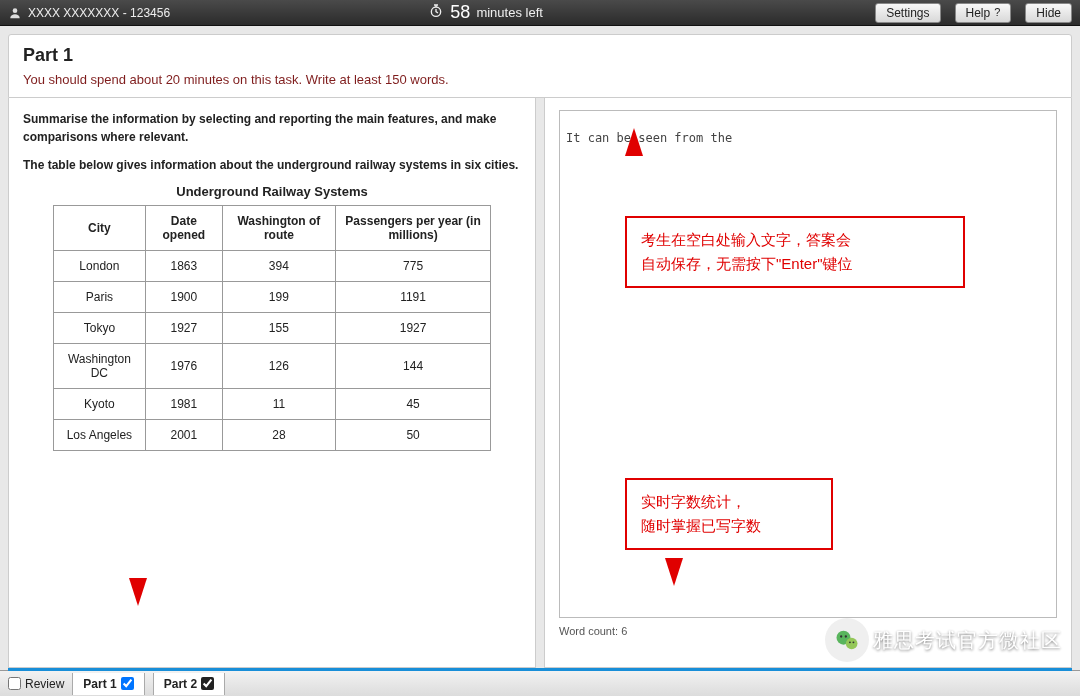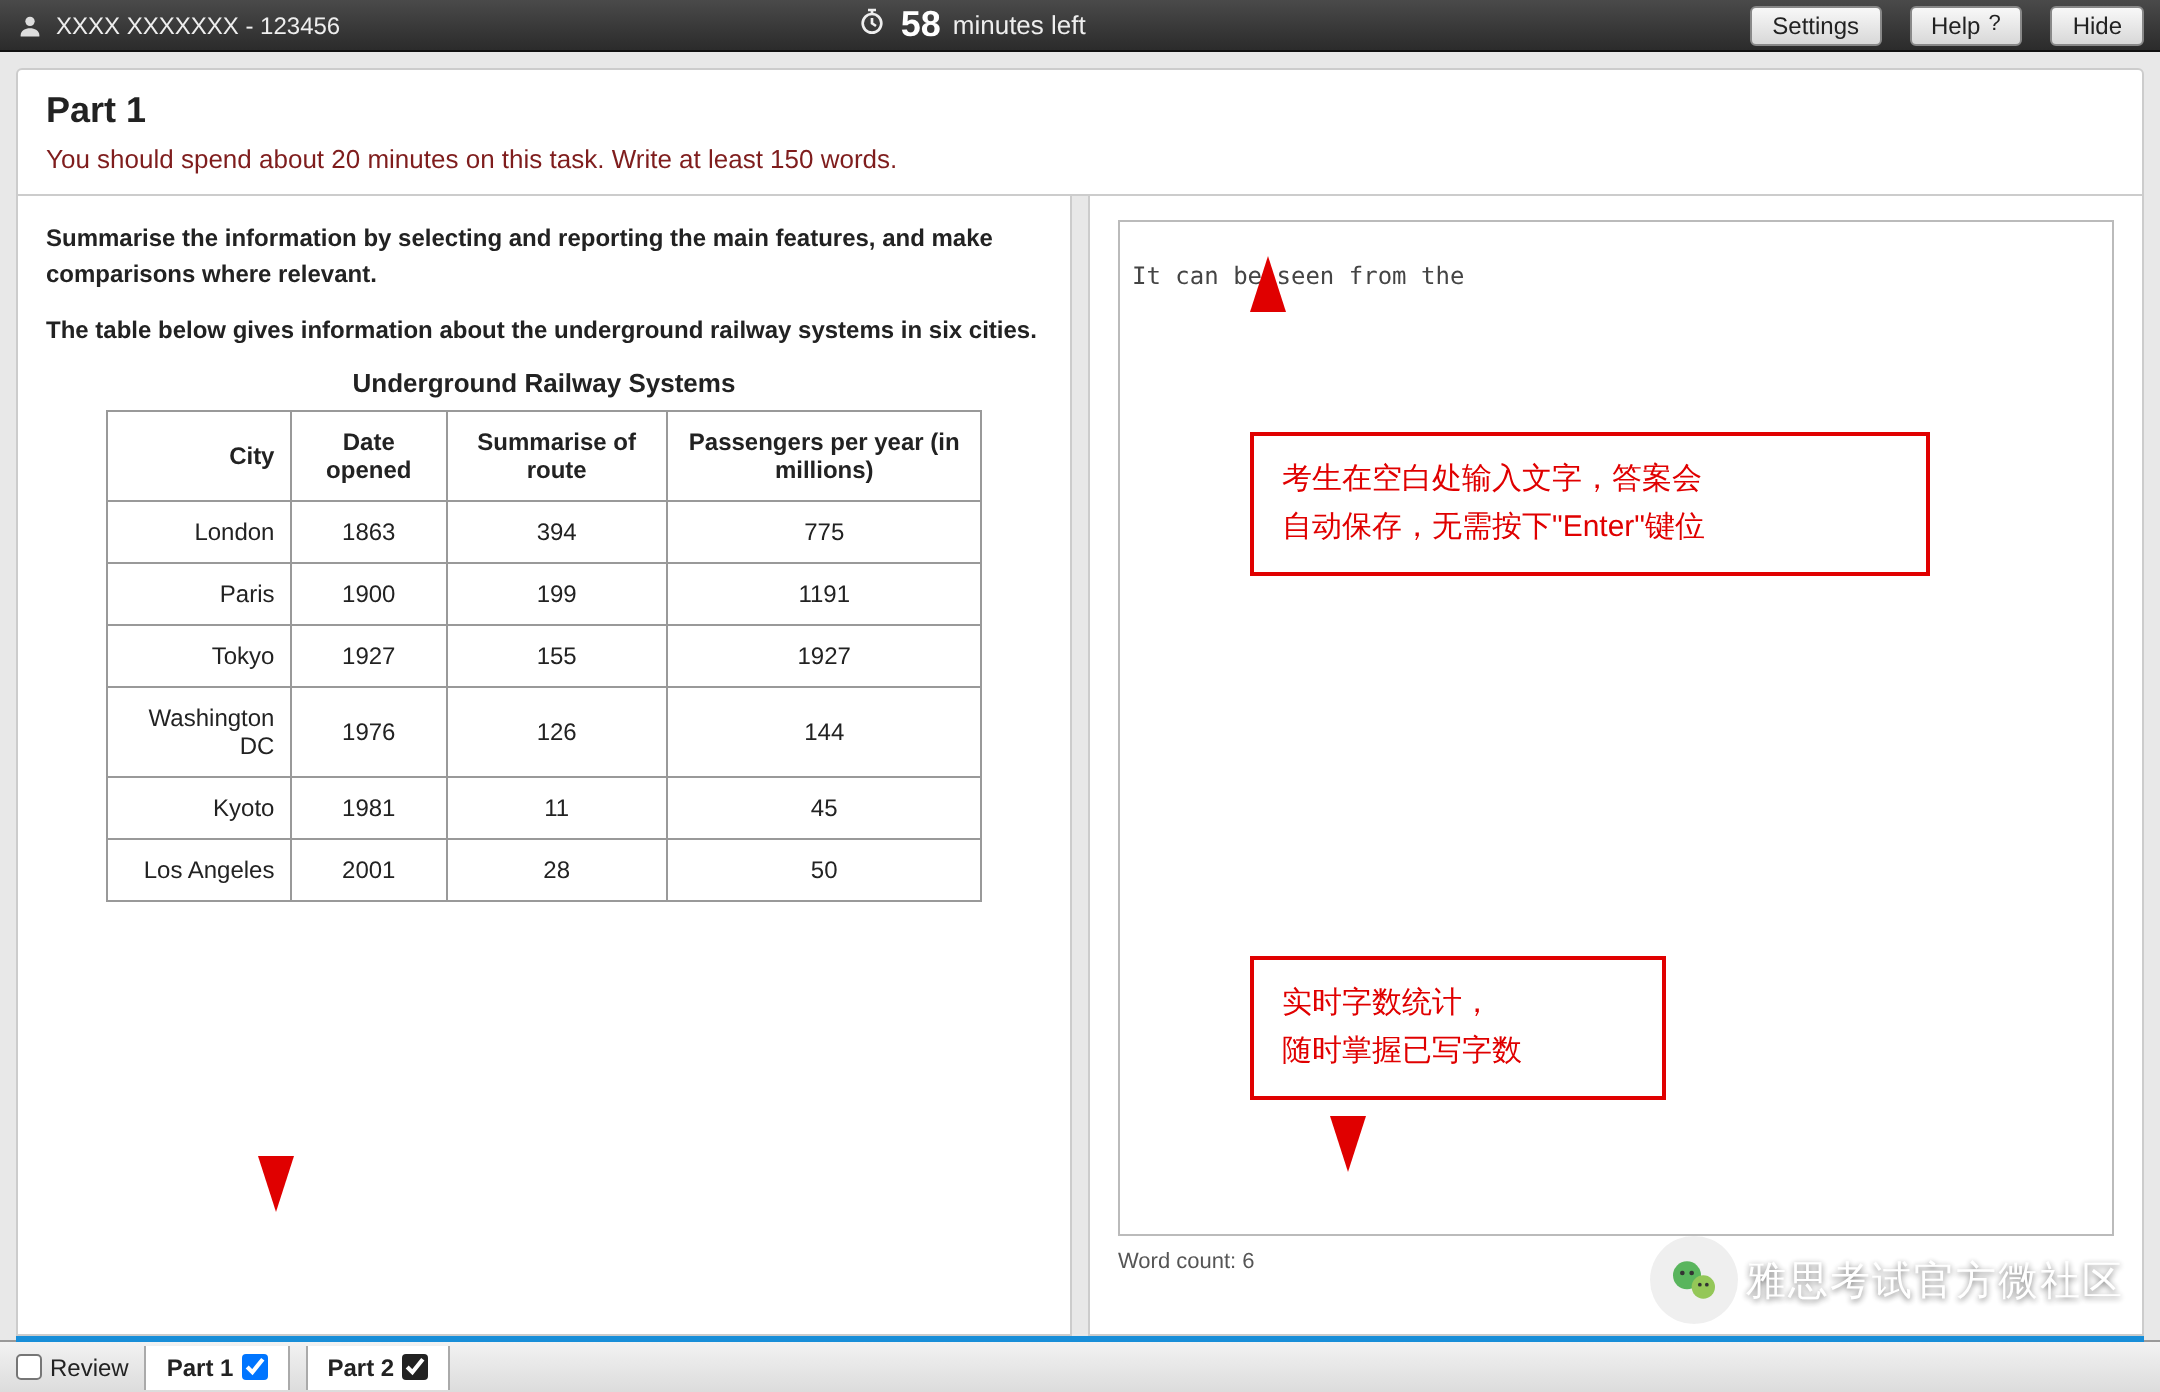--- a/index.html
+++ b/index.html
@@ -19,21 +19,21 @@
     display: flex;
     align-items: center;
     color: #ddd;
     padding: 0 8px;
     font-size: 12px;
     border-bottom: 1px solid #111;
   }
   .top-bar .user-block { display: flex; align-items: center; gap: 6px; color:#eee;}
   .top-bar .spacer { flex: 1; }
   .top-bar .timer { color:#eee; display:flex; align-items:center; gap:6px; font-size:13px; margin-right:60px;}
-  .top-bar .timer .minutes { font-size:18px; font-weight:bold; color:#fff;}
+  .top-bar .timer .minutes { font-size:18px; font-weight:normal; color:#fff;}
   .top-bar .btn {
     background: linear-gradient(#f8f8f8,#d8d8d8);
     color:#222; border:1px solid #888; border-radius:3px;
     padding:2px 10px; margin-left:14px; font-size:12px;
     display:inline-flex; align-items:flex-start; gap:4px;
     cursor:pointer;
   }
   .top-bar .user-icon {
     width:14px;height:14px;display:inline-block;
   }
@@ -72,21 +72,21 @@
   .table-title { text-align:center; font-weight:bold; margin:8px 0 6px 0; font-size:13px;}
   table.data {
     border-collapse:collapse;
     width:88%;
     margin:0 auto;
     font-size:12px;
   }
   table.data th, table.data td {
     border:1px solid #999;
     padding:8px 8px;
-    text-align:right;
+    text-align:center;
   }
   table.data th { font-weight:bold; }
   table.data td.num, table.data th.num { text-align:center; }
   .annotation {
     position:absolute;
     border:2px solid #e00000;
     color:#e00000;
     background:rgba(255,255,255,0.9);
     padding:10px 14px;
     font-size:15px;
@@ -181,21 +181,21 @@
 <div class="columns">
   <div class="left-pane">
     <div class="prompt-text">Summarise the information by selecting and reporting the main features, and make comparisons where relevant.</div>
     <div class="prompt-text">The table below gives information about the underground railway systems in six cities.</div>
     <div class="table-title">Underground Railway Systems</div>
     <table class="data">
       <thead>
           <tr>
         <th>City</th>
         <th class="num">Date opened</th>
-        <th class="num">Summarise of route</th>
+        <th class="num">Washington of route</th>
         <th class="num">Passengers per year (in millions)</th>
       </tr>
         </thead>
       <tbody id="table-body">
           <tr>
             <td>London</td>
             <td class="num">1863</td>
             <td class="num">394</td>
             <td class="num">775</td>
           </tr>

